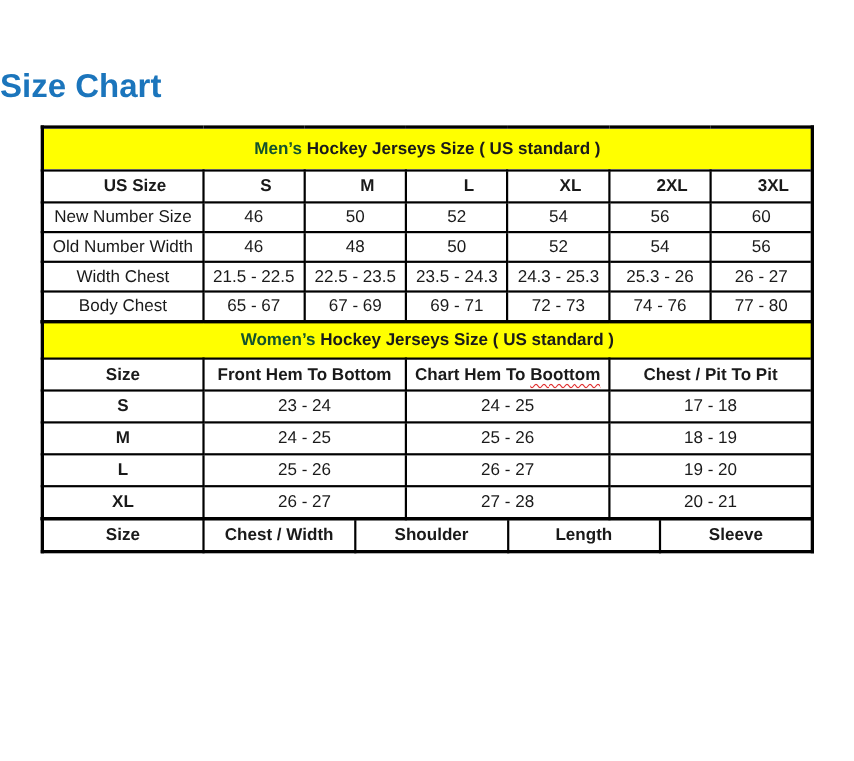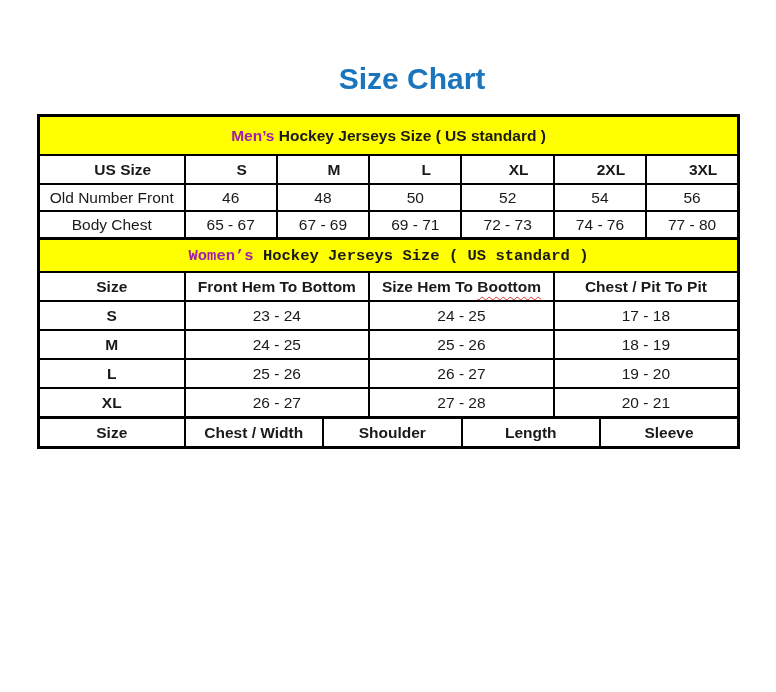--- a/index.html
+++ b/index.html
@@ -9,26 +9,25 @@
   }
   body {
     width: 776px;
     height: 692px;
     overflow: hidden;
     font-family: "Liberation Sans", sans-serif;
     color: #1a1a1a;
   }
   .page-title {
     margin: 62px 0 18px 0;
-    text-align: center;
+    text-align: left;
     font-size: 30px;
     font-weight: bold;
     color: #1b75bc;
     letter-spacing: 0px;
-    padding-left: 48px;
   }
   .tables-root {
     width: 700px;
     margin-left: 37px;
   }
   table.size-table {
     border-collapse: collapse;
     table-layout: fixed;
     width: 700px;
     border: 3px solid #000;
@@ -44,42 +43,42 @@
     font-size: 15.5px;
     white-space: nowrap;
     overflow: hidden;
   }
   td.band-cell {
     background: #ffff00;
     font-weight: bold;
     font-size: 17px;
   }
   td.band-cell .accent {
-    color: #a21caf;
+    color: #14532d;
   }
   tr.head-row td {
     font-weight: bold;
   }
   td.row-label {
     font-weight: normal;
   }
   .t-womens td.row-label,
   .t-youth td.row-label {
     font-weight: bold;
   }
   .misspell {
     text-decoration: underline wavy #e03030;
     text-decoration-thickness: 1px;
     text-underline-offset: 4px;
   }
   
   .t-mens   td.band-cell { height: 37px; }
   .t-mens   tr.head-row td { height: 27px; padding-left: 24px; }
   .t-mens   tr.data-row td { height: 25px; }
-  .t-womens td.band-cell { height: 31px; font-family: Liberation Mono, monospace; }
+  .t-womens td.band-cell { height: 31px; }
   .t-womens tr.head-row td { height: 27px; }
   .t-womens tr.data-row td { height: 27px; }
   .t-youth  td.band-cell { height: 29px; }
   .t-youth  tr.head-row td { height: 27px; }
   .t-youth  tr.data-row td { height: 28px; }
 </style>
 </head>
 <body>
 
 <h1 class="page-title">Size Chart</h1>
@@ -102,27 +101,45 @@
         <tr class="head-row">
           <td class="head-cell"><span class="head-text">US Size</span></td>
           <td class="head-cell"><span class="head-text">S</span></td>
           <td class="head-cell"><span class="head-text">M</span></td>
           <td class="head-cell"><span class="head-text">L</span></td>
           <td class="head-cell"><span class="head-text">XL</span></td>
           <td class="head-cell"><span class="head-text">2XL</span></td>
           <td class="head-cell"><span class="head-text">3XL</span></td>
         </tr>
         <tr class="data-row">
-          <td class="row-label">Old Number Front</td>
+          <td class="row-label">New Number Size</td>
+          <td class="data-cell">46</td>
+          <td class="data-cell">50</td>
+          <td class="data-cell">52</td>
+          <td class="data-cell">54</td>
+          <td class="data-cell">56</td>
+          <td class="data-cell">60</td>
+        </tr>
+        <tr class="data-row">
+          <td class="row-label">Old Number Width</td>
           <td class="data-cell">46</td>
           <td class="data-cell">48</td>
           <td class="data-cell">50</td>
           <td class="data-cell">52</td>
           <td class="data-cell">54</td>
           <td class="data-cell">56</td>
+        </tr>
+        <tr class="data-row">
+          <td class="row-label">Width Chest</td>
+          <td class="data-cell">21.5 - 22.5</td>
+          <td class="data-cell">22.5 - 23.5</td>
+          <td class="data-cell">23.5 - 24.3</td>
+          <td class="data-cell">24.3 - 25.3</td>
+          <td class="data-cell">25.3 - 26</td>
+          <td class="data-cell">26 - 27</td>
         </tr>
         <tr class="data-row">
           <td class="row-label">Body Chest</td>
           <td class="data-cell">65 - 67</td>
           <td class="data-cell">67 - 69</td>
           <td class="data-cell">69 - 71</td>
           <td class="data-cell">72 - 73</td>
           <td class="data-cell">74 - 76</td>
           <td class="data-cell">77 - 80</td>
         </tr>
@@ -135,21 +152,21 @@
         <col style="width: 184.667px;">
         <col style="width: 184.667px;">
       </colgroup>
       <tbody>
         <tr class="band-row">
           <td class="band-cell" colspan="4"><span class="accent">Women’s</span> <span class="section-title-rest">Hockey Jerseys Size ( US standard )</span></td>
         </tr>
         <tr class="head-row">
           <td class="head-cell"><span class="head-text">Size</span></td>
           <td class="head-cell"><span class="head-text">Front Hem To Bottom</span></td>
-          <td class="head-cell"><span class="head-text">Size Hem To</span> <span class="misspell">Boottom</span></td>
+          <td class="head-cell"><span class="head-text">Chart Hem To</span> <span class="misspell">Boottom</span></td>
           <td class="head-cell"><span class="head-text">Chest / Pit To Pit</span></td>
         </tr>
         <tr class="data-row">
           <td class="row-label">S</td>
           <td class="data-cell">23 - 24</td>
           <td class="data-cell">24 - 25</td>
           <td class="data-cell">17 - 18</td>
         </tr>
         <tr class="data-row">
           <td class="row-label">M</td>

